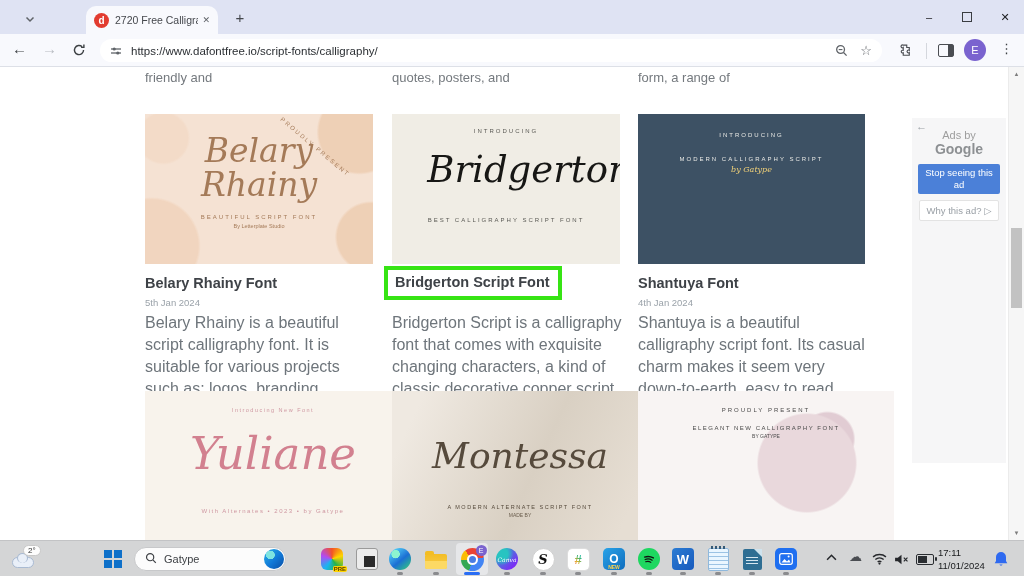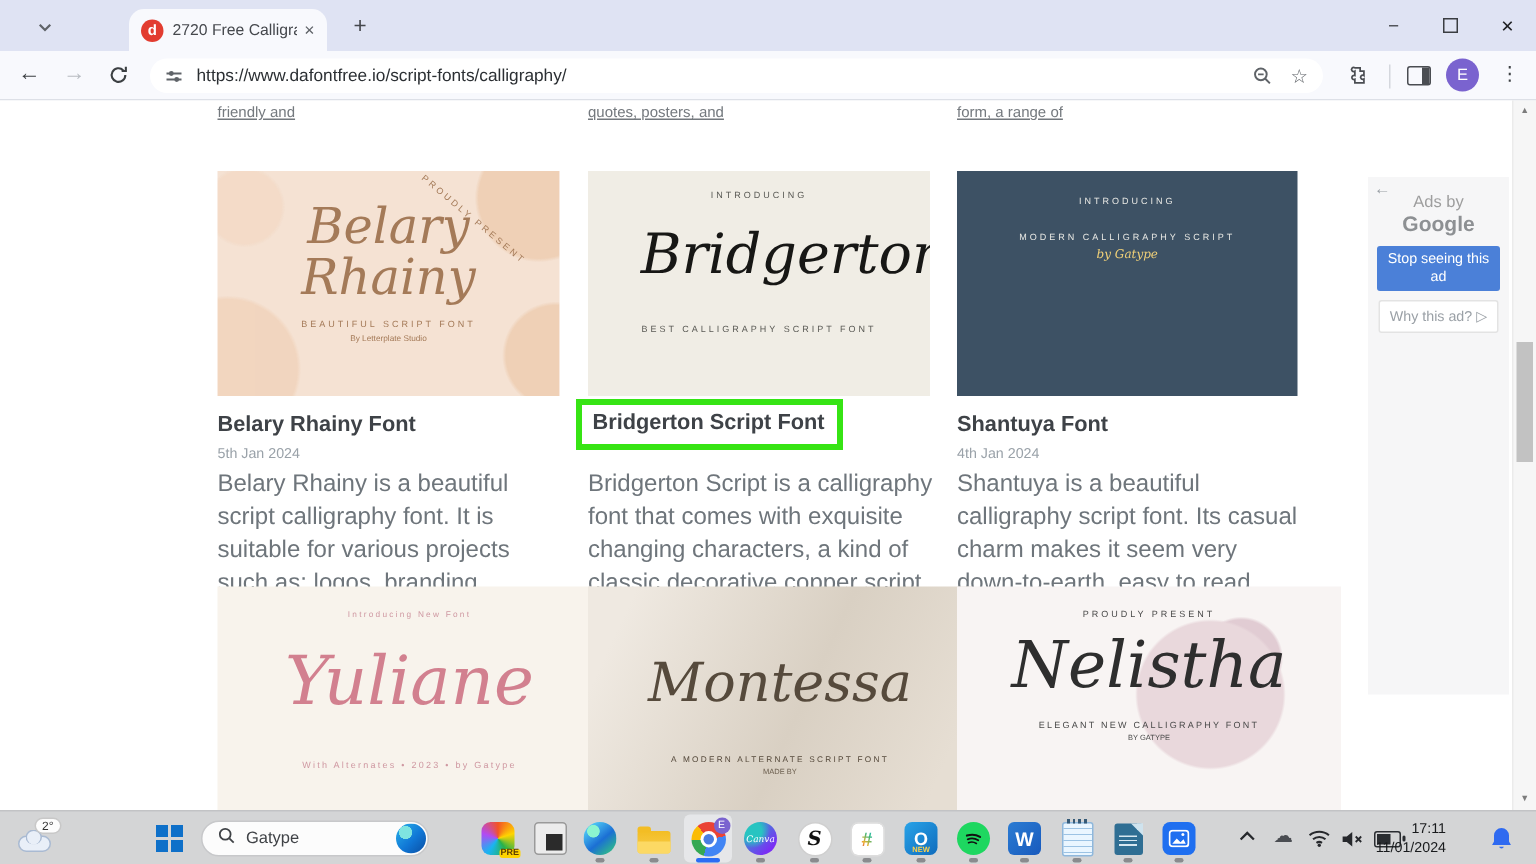--- a/index.html
+++ b/index.html
@@ -40,21 +40,21 @@
   .puzzle-ic{position:absolute;left:898px;top:9px;cursor:pointer;}
   .tb-divider{position:absolute;left:926px;top:9px;width:1px;height:16px;background:#d4d7dd;}
   .panel-ic{position:absolute;left:938px;top:10px;width:14px;height:11px;border:1.5px solid #4a4d52;
             border-radius:2px;cursor:pointer;}
   .panel-ic::after{content:"";position:absolute;right:0;top:0;bottom:0;width:5px;background:#4a4d52;}
   .avatar{position:absolute;left:964px;top:5px;width:22px;height:22px;border-radius:50%;background:#7a63cf;
           color:#fff;font-size:11px;display:flex;align-items:center;justify-content:center;cursor:pointer;}
   .kebab{position:absolute;left:1000px;top:7px;font-size:13px;color:#3c4043;cursor:pointer;}
   
   .content{position:absolute;left:0;top:67px;width:1008px;height:473px;background:#fff;overflow:hidden;}
-  .partial{position:absolute;top:3px;font-size:10px;color:#74797e;text-decoration:underline;}
+  .partial{position:absolute;top:3px;font-size:13px;color:#74797e;}
   .p0{left:145px;} .p1{left:392px;} .p2{left:638px;}
   .fimg{position:absolute;top:47px;width:228px;height:150px;overflow:hidden;cursor:pointer;
         display:flex;flex-direction:column;align-items:center;}
   .c0{left:145px;} .c1{left:392px;} .c2{left:638px;width:227px;}
   .script{font-family:"DejaVu Serif","Liberation Serif",serif;font-style:italic;}
   .smallcaps{letter-spacing:2px;font-size:6px;}
   
   .img-belary{background:#f5e2d3;}
   .img-belary::before{content:"";position:absolute;inset:0;opacity:.55;background:
      radial-gradient(circle at 94% 12%, #eac29f 0 16%, transparent 17%),
@@ -184,21 +184,21 @@
   .ic-libre::before{content:"";position:absolute;right:0;top:0;border:4px solid #cfe3ee;
      border-left-color:transparent;border-bottom-color:transparent;}
   .ic-libre::after{content:"";position:absolute;left:3px;top:8px;width:12px;height:8px;
      background-image:repeating-linear-gradient(#d7e7f0 0 1px,transparent 1px 3px);}
   .ic-photos{width:22px;height:22px;border-radius:5px;background:#1f6ff0;display:flex;align-items:center;justify-content:center;}
   .tray-ic{position:absolute;top:10px;cursor:pointer;display:flex;align-items:center;justify-content:center;}
   .tray-cloud{font-size:13px;color:#4a4d52;top:8px;}
   .battery{position:absolute;left:916px;top:13px;width:16px;height:9px;border:1.2px solid #2a2d31;border-radius:2px;}
   .battery::before{content:"";position:absolute;left:1px;top:1px;bottom:1px;width:9px;background:#2a2d31;}
   .battery::after{content:"";position:absolute;right:-3.5px;top:2px;width:2px;height:4px;background:#2a2d31;border-radius:1px;}
-  .clock{position:absolute;left:912px;top:6px;width:52px;text-align:right;font-size:9.5px;color:#191b1d;
+  .clock{position:absolute;left:938px;top:6px;width:52px;font-size:9.5px;color:#191b1d;
          line-height:1.35;cursor:pointer;}
 </style>
 </head>
 <body>
 
 <div class="screen">
 
   <div class="tabstrip">
     <div class="tab-search">
       <span><svg width="10" height="8" viewBox="0 0 10 8">
@@ -298,21 +298,20 @@
       <span class="script yuliane-main">Yuliane</span>
       <span class="yuliane-bottom">With Alternates • 2023 • by Gatype</span>
     </div>
     <div class="fimg2 c1 img-montessa">
       <span class="script montessa-main">Montessa</span>
       <span class="montessa-bottom">A MODERN ALTERNATE SCRIPT FONT</span>
       <span class="montessa-sub">MADE BY</span>
     </div>
     <div class="fimg2 c2 img-nelistha">
       <span class="smallcaps nelistha-top">PROUDLY PRESENT</span>
-      <span class="script nelistha-main">Nelistha</span>
       <span class="smallcaps nelistha-bottom">ELEGANT NEW CALLIGRAPHY FONT</span>
       <span class="nelistha-sub">BY GATYPE</span>
     </div>
   </div>
 
   <div class="adpanel">
     <span class="ad-back">←</span>
     <div class="ad-line1">Ads by</div>
     <div class="ad-line2">Google</div>
     <div class="ad-stop">Stop seeing this ad</div>

